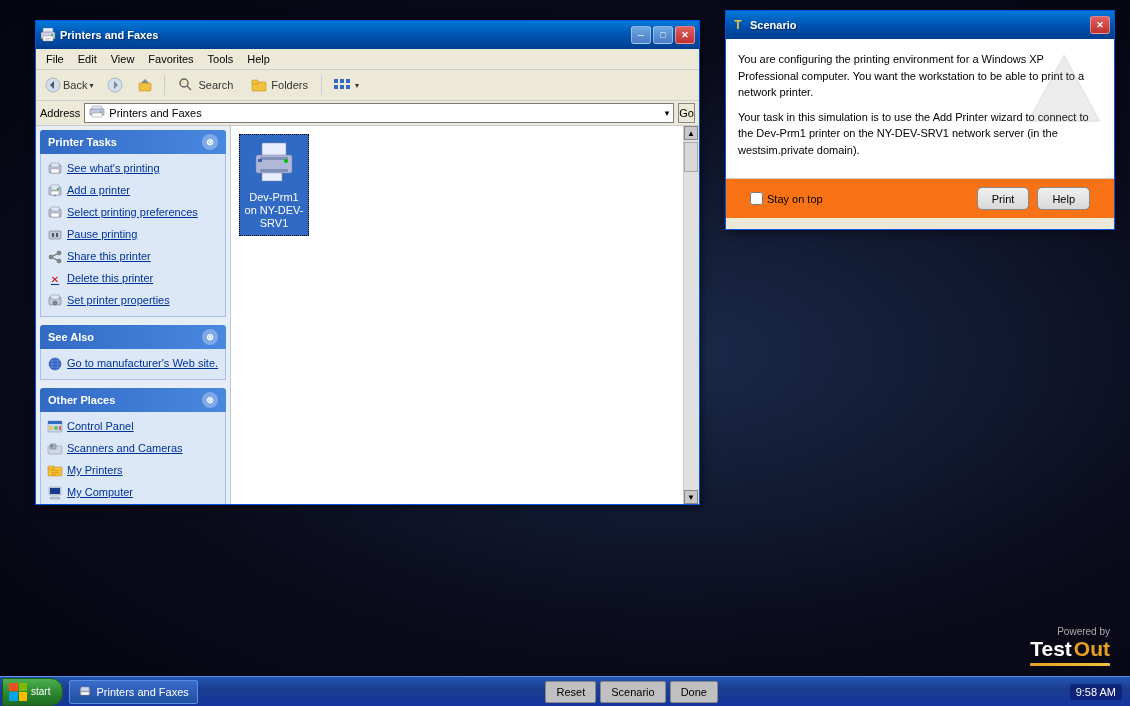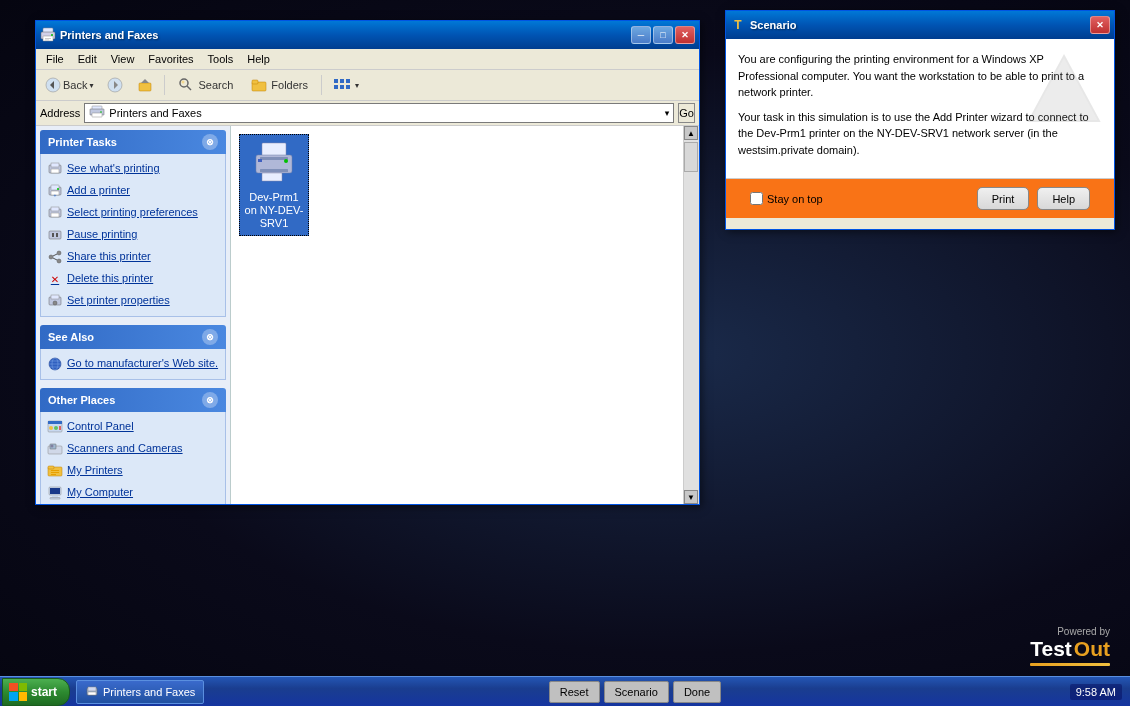--- a/index.html
+++ b/index.html
@@ -29,22 +29,22 @@
     .start-btn {
       height: 28px;
       background: linear-gradient(to bottom, #4caf50 0%, #2d8a30 50%, #1e6b21 100%);
       border: 1px solid #1a5c1d;
       border-radius: 0 12px 12px 0;
       padding: 0 12px 0 6px;
       display: flex;
       align-items: center;
       gap: 4px;
       color: white;
-      font-weight: bold;
-      font-size: 12px;
+      font-weight: normal;
+      font-size: 10px;
       cursor: pointer;
       margin-left: 2px;
     }
     .start-logo {
       width: 18px;
       height: 18px;
       display: grid;
       grid-template-columns: 1fr 1fr;
       gap: 1px;
     }

